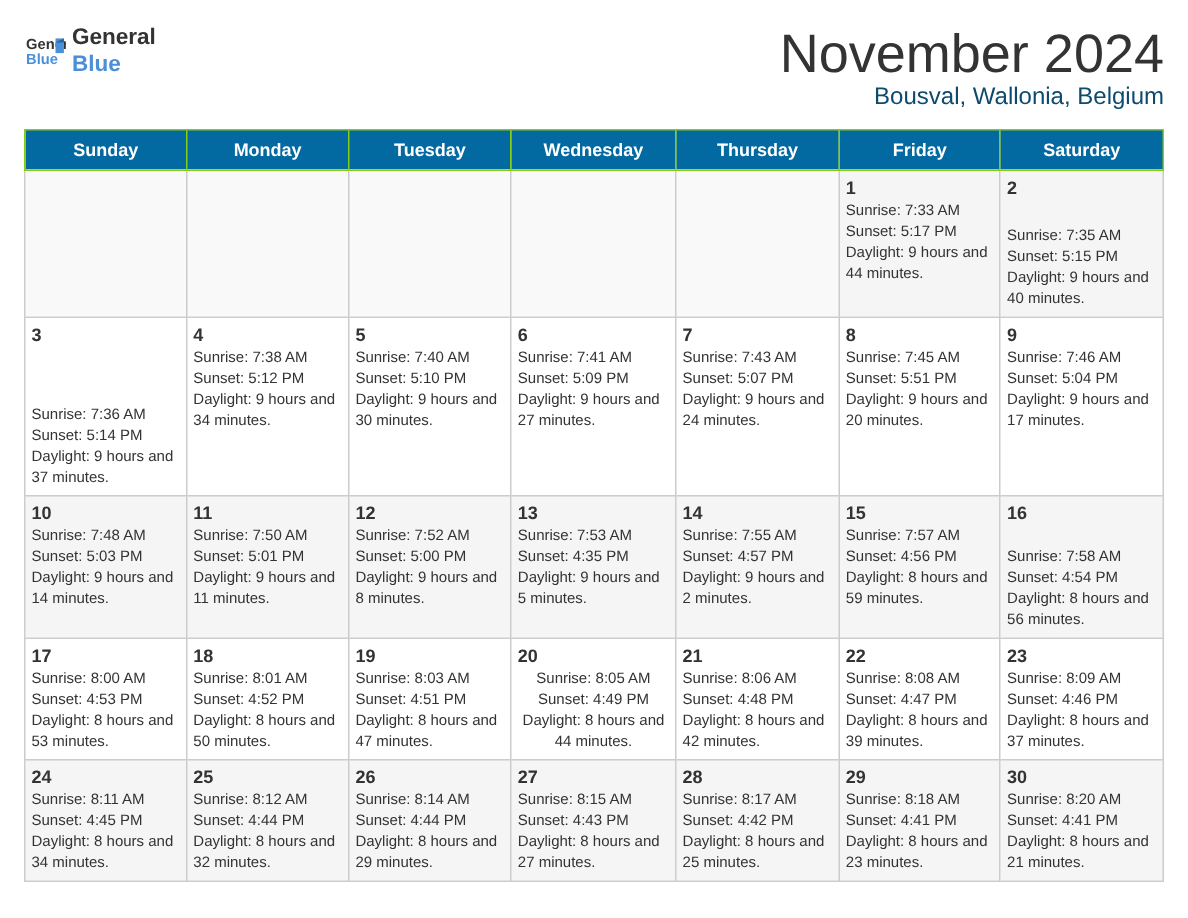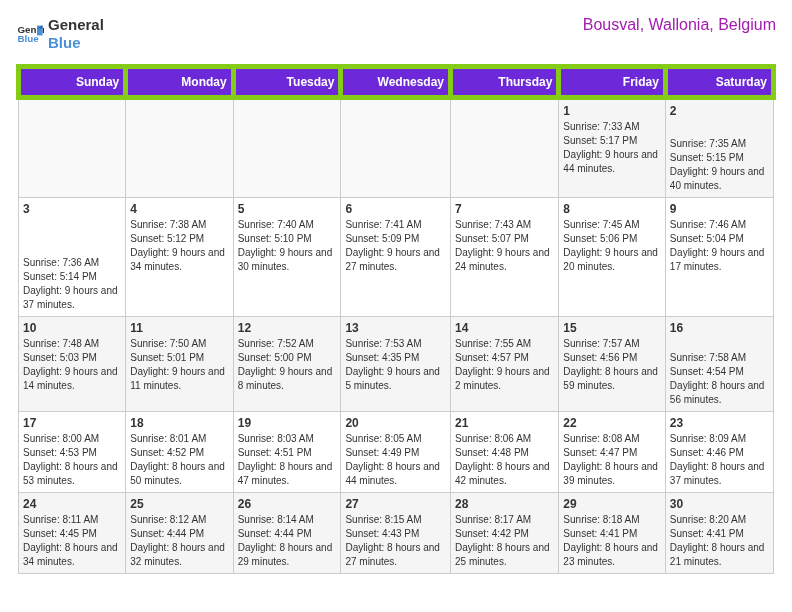--- a/index.html
+++ b/index.html
@@ -29,35 +29,35 @@
       text-align: right;
     }
     .month-title {
       font-size: 36px;
       font-weight: normal;
       color: #333;
       line-height: 1.1;
     }
     .location-title {
       font-size: 16px;
-      color: #a21caf;
+      color: #0c4a6e;
     }
     table {
       width: 100%;
       border-collapse: collapse;
       font-size: 11px;
     }
     thead tr th {
-      background-color: #6d28d9;
+      background-color: #0369a1;
       color: #fff;
       padding: 6px 4px;
-      text-align: right;
+      text-align: center;
       font-size: 12px;
       font-weight: bold;
-      border: 5px solid #84cc16;
+      border: 1px solid #84cc16;
     }
     tbody tr td {
       border: 1px solid #ccc;
       padding: 4px;
       vertical-align: top;
       width: 113px;
       min-height: 70px;
       background: #fff;
     }
     tbody tr:nth-child(odd) td {
@@ -91,20 +91,21 @@
       <text x="2" y="32" font-size="14" font-weight="bold" fill="#4a90d9">Blue</text>
       <polygon points="30,8 38,8 38,22 30,22" fill="#4a90d9"></polygon>
       <polygon points="30,12 38,8 38,12" fill="#2a5fa0"></polygon>
     </svg>
     <div style="display:flex;flex-direction:column;font-size:15px;font-weight:bold;line-height:1.2;">
       <span style="color:#333;">General</span>
       <span style="color:#4a90d9;">Blue</span>
     </div>
   </div>
   <div class="title-block">
+    <div class="month-title">November 2024</div>
     <div class="location-title">Bousval, Wallonia, Belgium</div>
   </div>
 </div>
 
 <table>
   <thead>
     <tr>
     <th>Sunday</th>
         <th>Monday</th>
         <th>Tuesday</th>
@@ -161,21 +162,21 @@
         </td>
         <td>
           <div class="day-num">7</div>
           <div class="day-info" style="white-space: pre-line;">Sunrise: 7:43 AM
 Sunset: 5:07 PM
 Daylight: 9 hours and 24 minutes.</div>
         </td>
         <td>
           <div class="day-num">8</div>
           <div class="day-info" style="white-space: pre-line;">Sunrise: 7:45 AM
-Sunset: 5:06 PM
+Sunset: 5:51 PM
 Daylight: 9 hours and 20 minutes.</div>
         </td>
         <td>
           <div class="day-num">9</div>
           <div class="day-info" style="white-space: pre-line;">Sunrise: 7:46 AM
 Sunset: 5:04 PM
 Daylight: 9 hours and 17 minutes.</div>
         </td>
       </tr>
       <tr>
@@ -236,21 +237,21 @@
 Daylight: 8 hours and 50 minutes.</div>
         </td>
         <td>
           <div class="day-num">19</div>
           <div class="day-info" style="white-space: pre-line;">Sunrise: 8:03 AM
 Sunset: 4:51 PM
 Daylight: 8 hours and 47 minutes.</div>
         </td>
         <td>
           <div class="day-num">20</div>
-          <div class="day-info" style="white-space: pre-line;">Sunrise: 8:05 AM
+          <div class="day-info" style="white-space: pre-line; text-align: center;">Sunrise: 8:05 AM
 Sunset: 4:49 PM
 Daylight: 8 hours and 44 minutes.</div>
         </td>
         <td>
           <div class="day-num">21</div>
           <div class="day-info" style="white-space: pre-line;">Sunrise: 8:06 AM
 Sunset: 4:48 PM
 Daylight: 8 hours and 42 minutes.</div>
         </td>
         <td>

